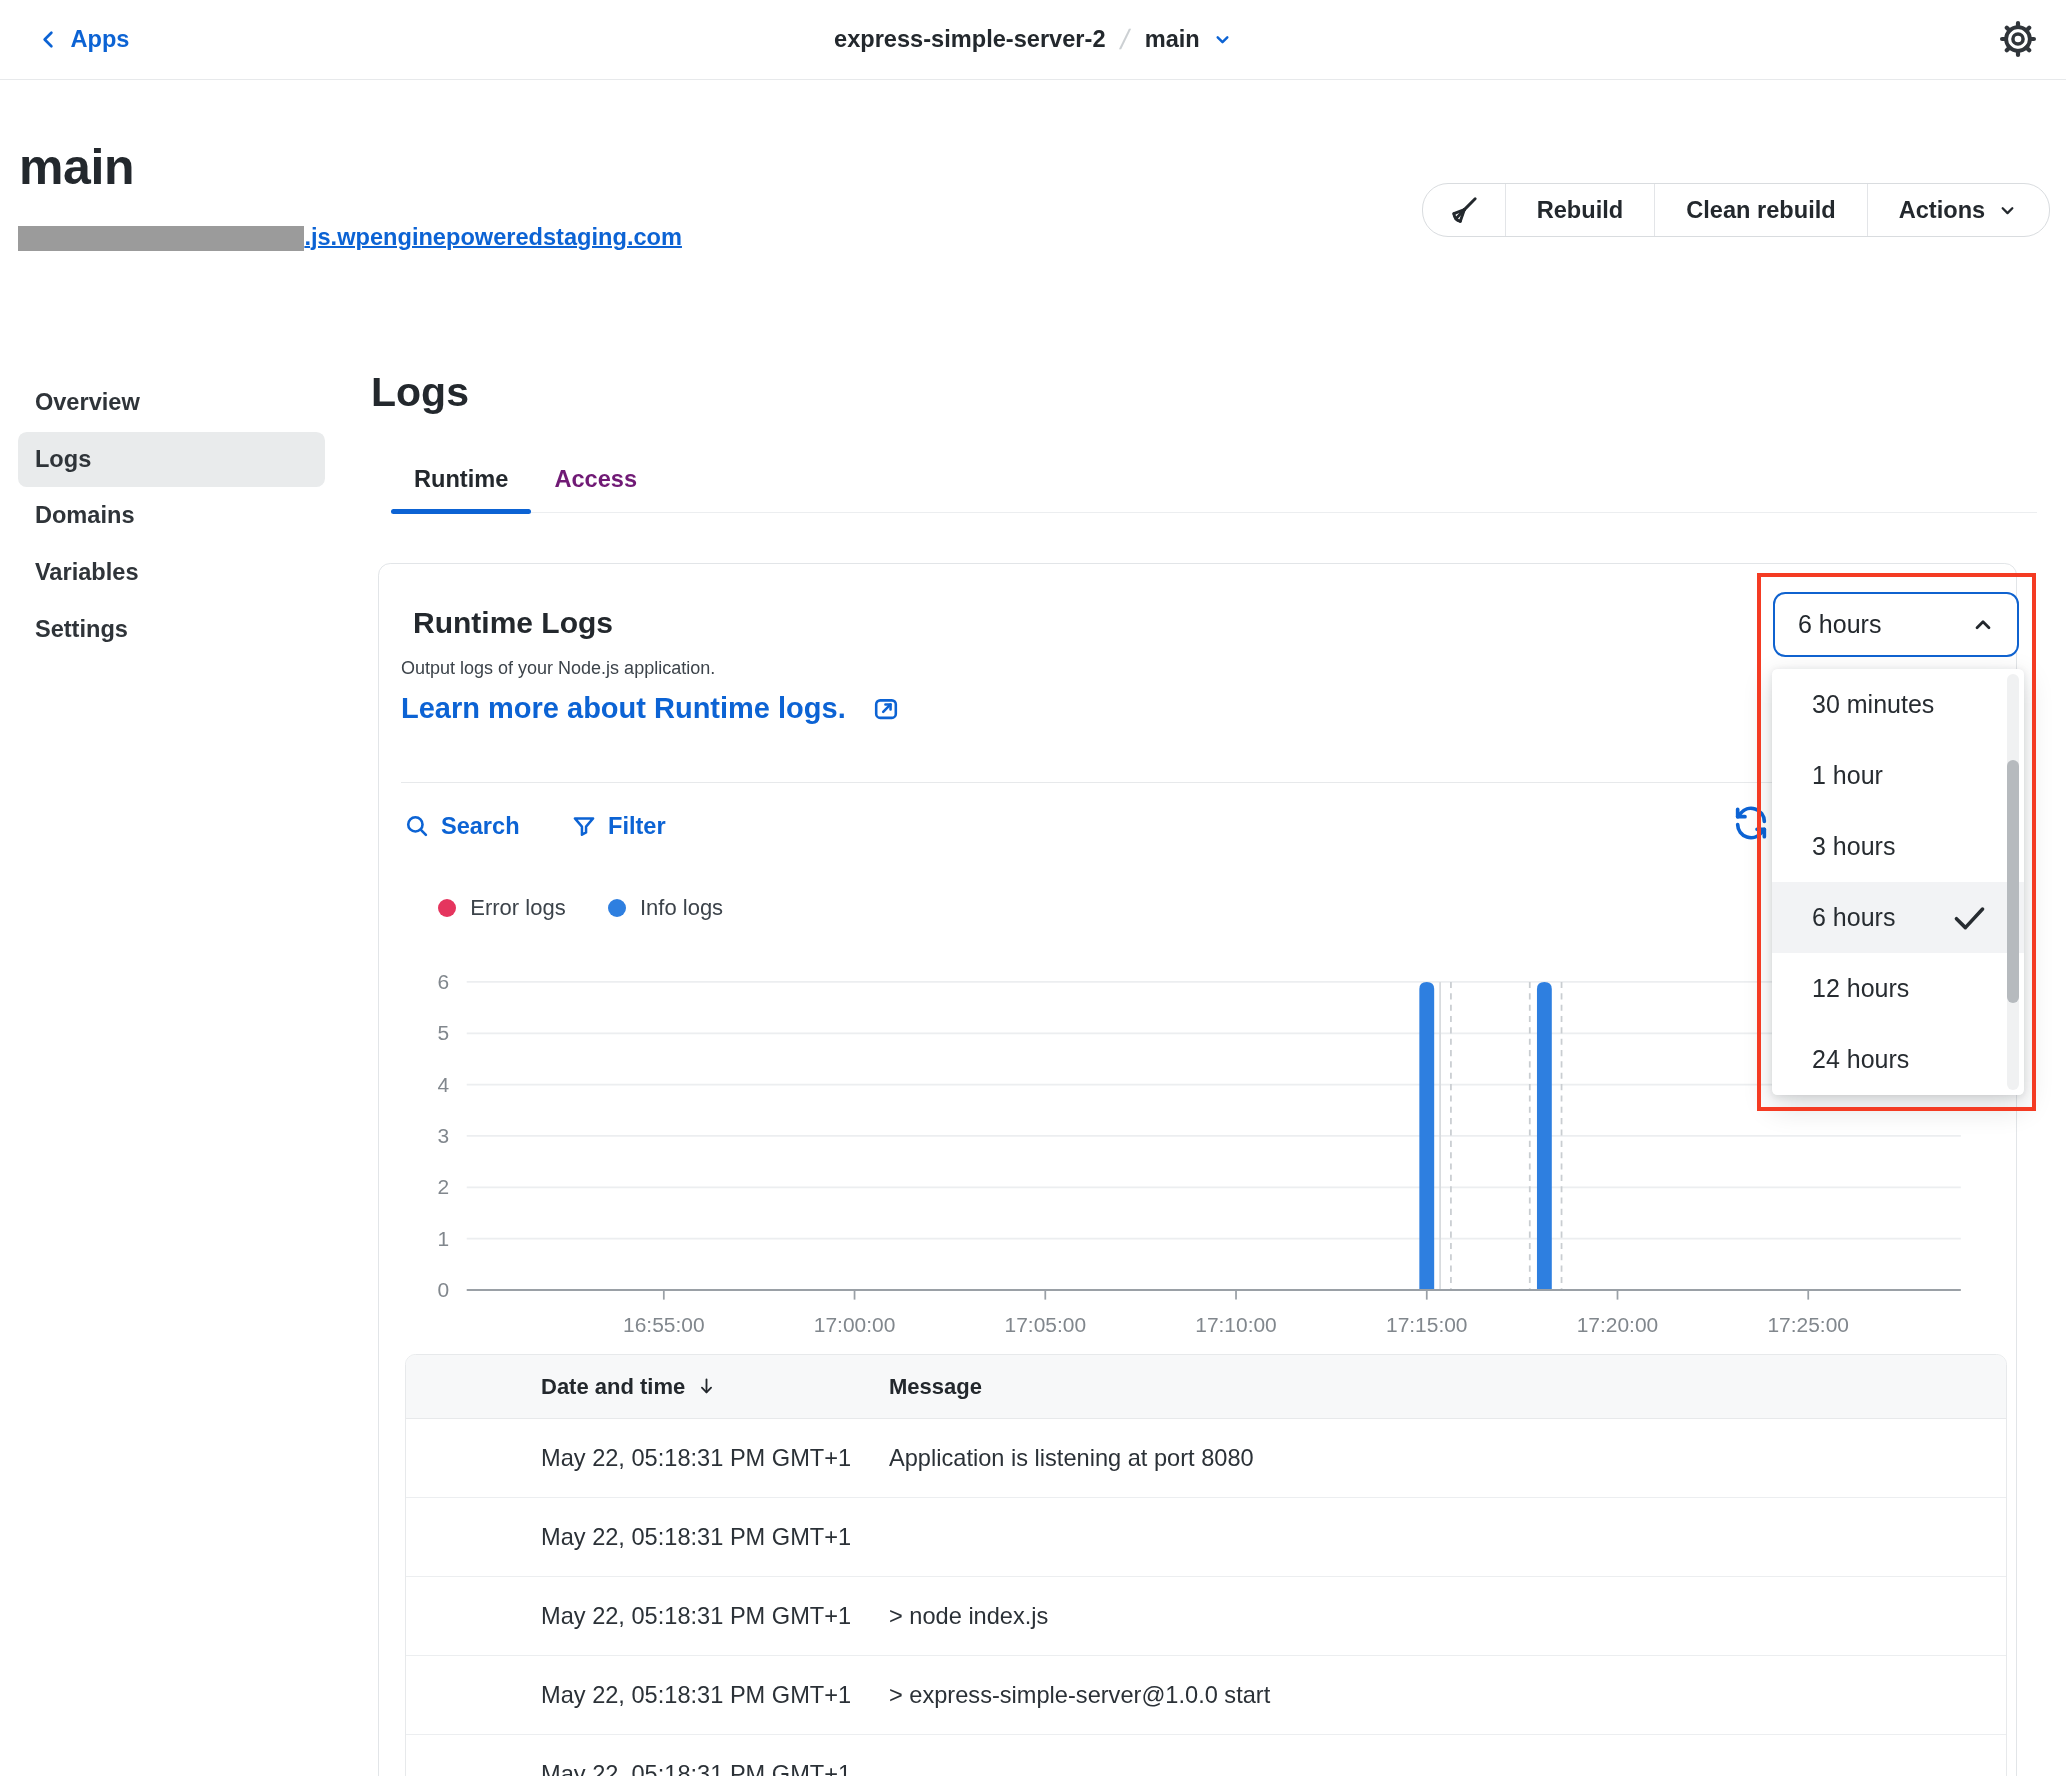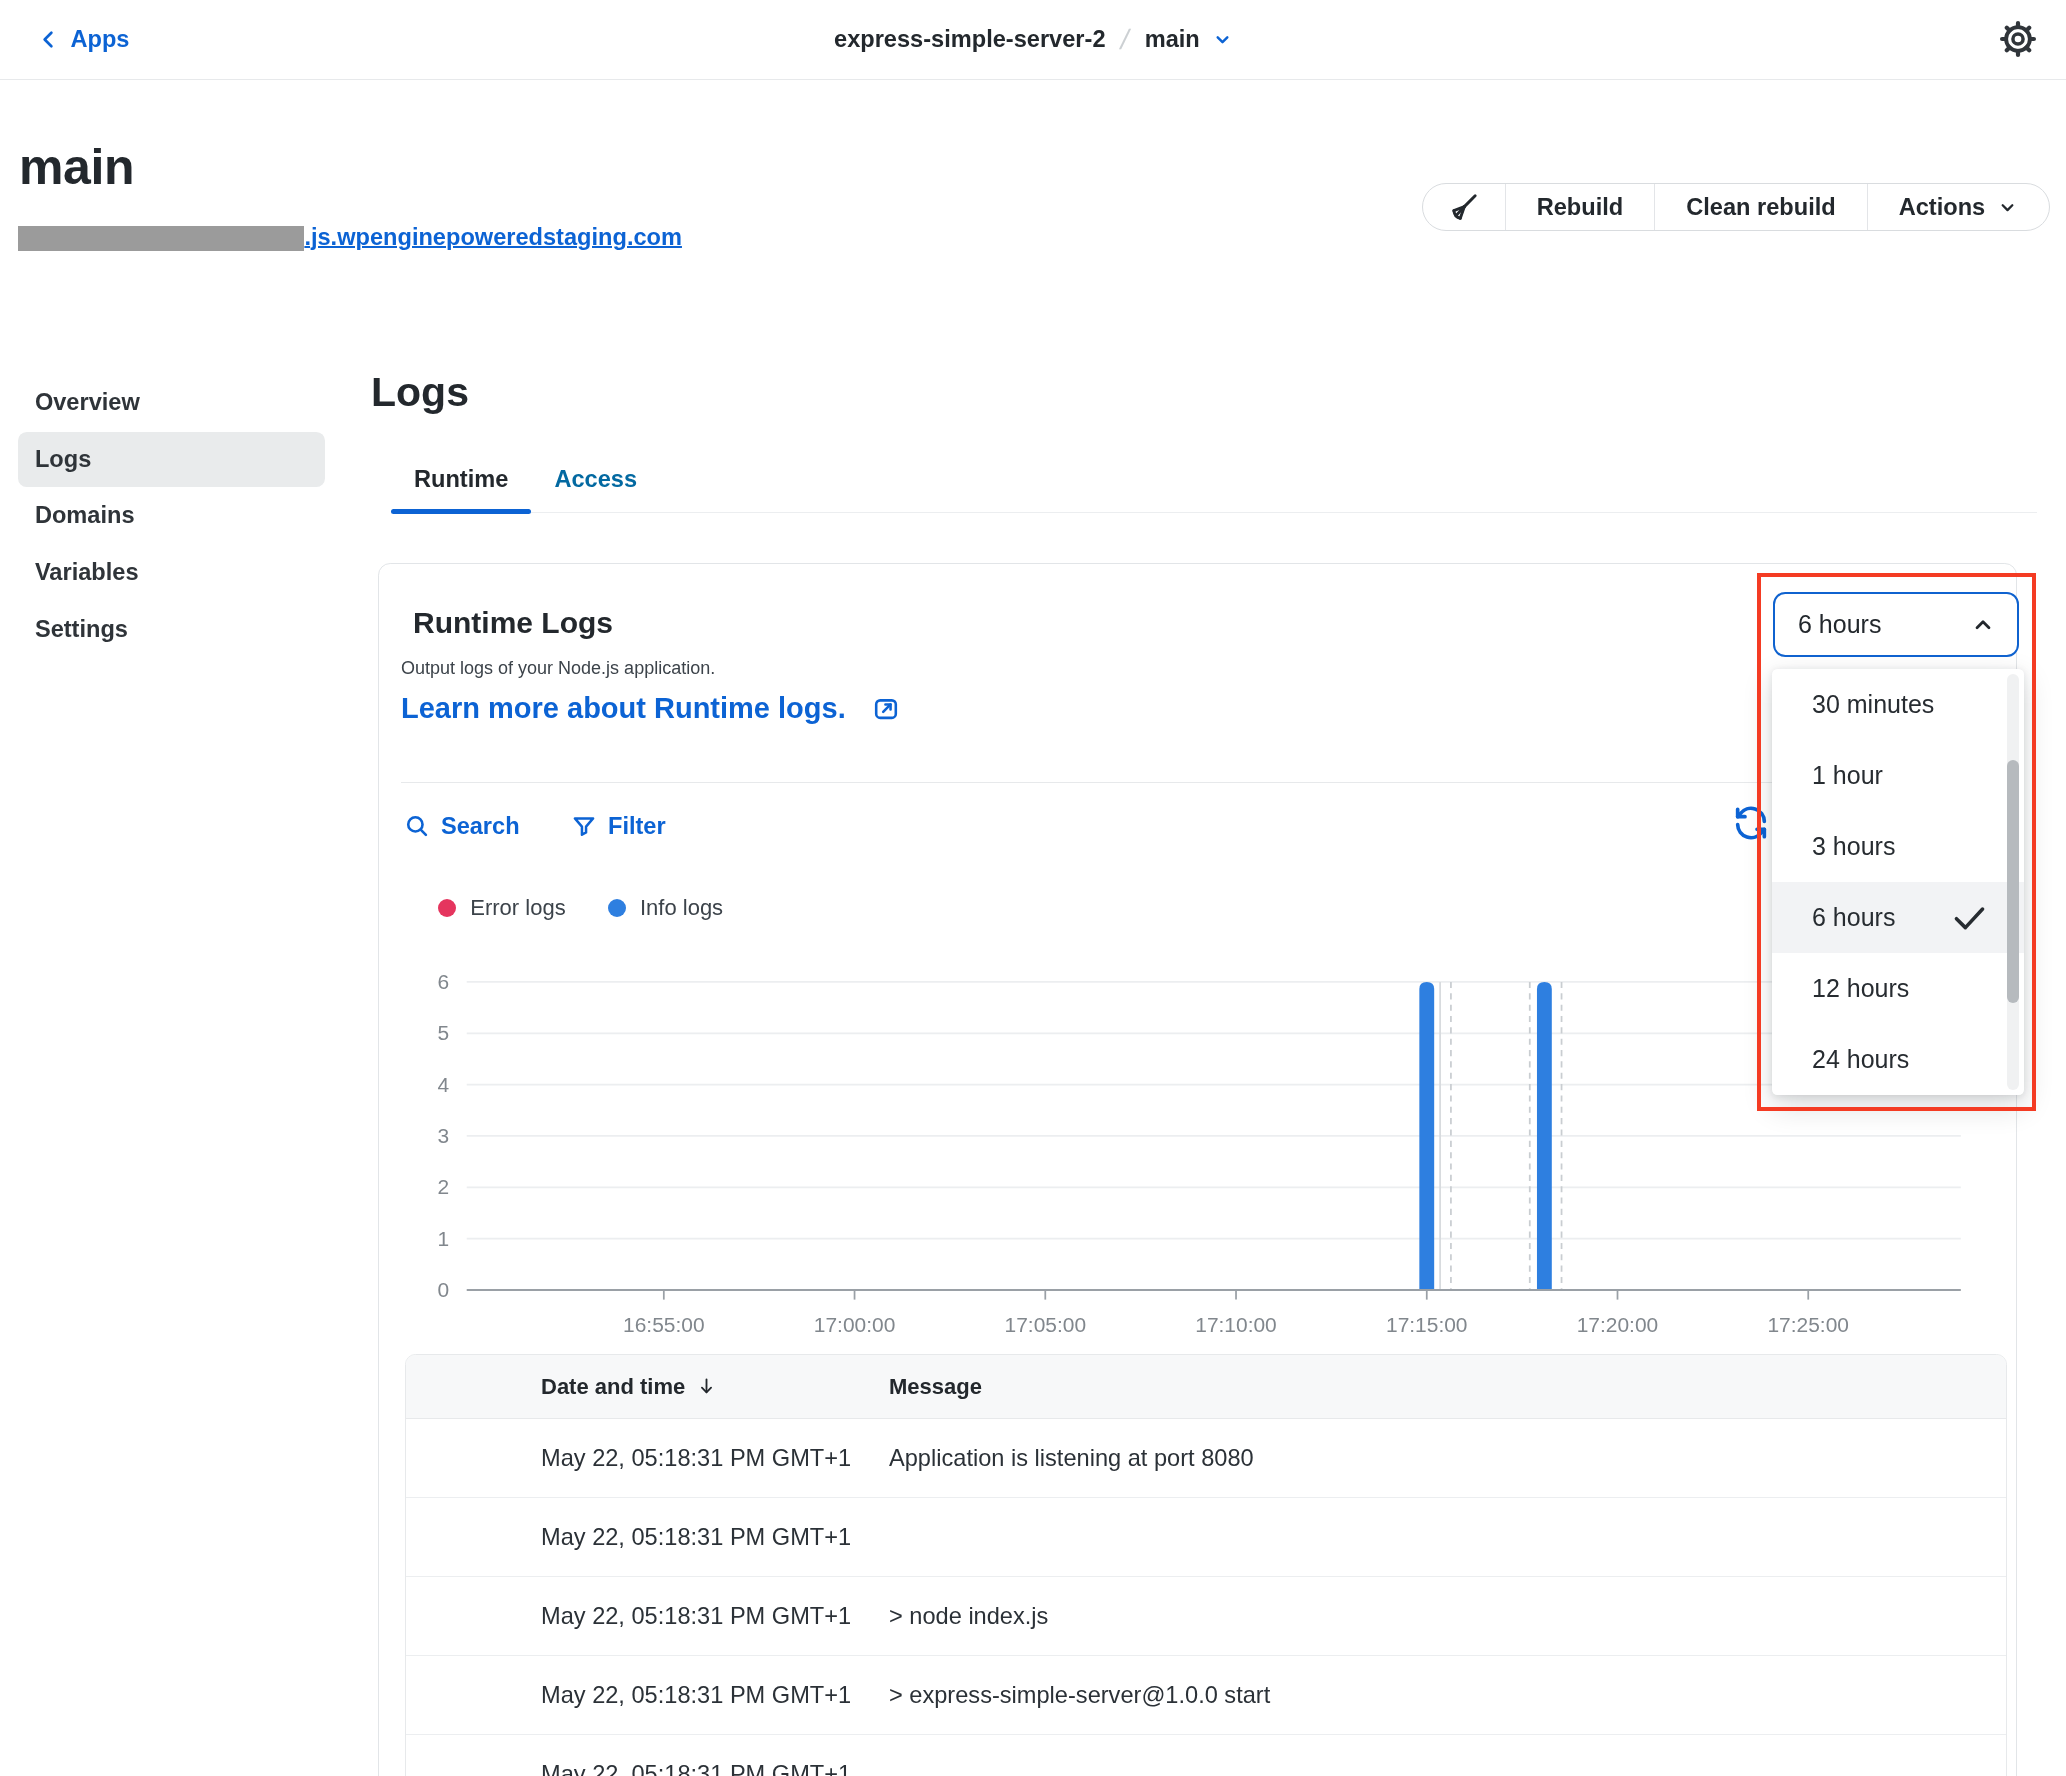--- a/index.html
+++ b/index.html
@@ -21,36 +21,36 @@
   .crumbs .env{display:flex;align-items:center;gap:12.2px;pointer-events:auto;cursor:pointer;}
   .gearbtn{position:absolute;right:28px;top:18.3px;cursor:pointer;}
 
   
   .hero-title{position:absolute;left:19px;top:138px;margin:0;font-size:50px;font-weight:700;letter-spacing:-0.4px;color:#23282d;}
   .site-link{position:absolute;left:17.5px;top:224px;font-size:23.6px;font-weight:700;color:#0c63d4;
              text-decoration:underline;text-decoration-thickness:1.7px;display:flex;align-items:flex-end;cursor:pointer;}
   .redact{display:inline-block;width:286px;height:25px;background:#9b9b9b;margin-right:0.9px;}
 
   
-  .toolbar{position:absolute;right:16.6px;top:183px;height:48px;border:1.3px solid #d9dcdf;border-radius:26px;
+  .toolbar{position:absolute;right:16.6px;top:183px;height:54px;border:1.3px solid #d9dcdf;border-radius:26px;
            background:#fff;display:flex;align-items:stretch;box-sizing:border-box;}
   .tb-seg{display:flex;align-items:center;justify-content:center;padding:0 31px;font-size:23.6px;font-weight:700;color:#23282d;cursor:pointer;gap:12.2px;}
   .tb-seg + .tb-seg{border-left:1.3px solid #e3e5e8;}
   .tb-seg.icon-only{padding:0 23.6px;}
 
   
   .sidebar{position:absolute;left:18.3px;top:375px;width:307px;}
   .side-item{height:55px;display:flex;align-items:center;padding-left:16.6px;margin-bottom:1.7px;border-radius:8.7px;
              font-size:23.6px;font-weight:600;color:#2f3439;cursor:pointer;box-sizing:border-box;}
   .side-item.active{background:#e9ebec;}
 
   
   .main-title{position:absolute;left:371px;top:369px;margin:0;font-size:41px;font-weight:700;color:#23282d;}
   .tabs{position:absolute;left:391px;top:454px;width:1646px;height:58px;border-bottom:0.9px solid #eceef0;display:flex;align-items:flex-end;}
-  .tab{padding:0 23px 19px;font-size:23.6px;font-weight:700;color:#0369a1;position:relative;cursor:pointer;}
+  .tab{padding:0 23px 19px;font-size:23.6px;font-weight:700;color:#701a75;position:relative;cursor:pointer;}
   .tab.active{color:#23282d;}
   .tab.active::after{content:"";position:absolute;left:0;right:0;bottom:-1.7px;height:5.2px;background:#0c63d4;border-radius:2.6px;}
 
   
   .card{position:absolute;left:378px;top:563px;width:1639px;height:1240px;background:#fff;
         border:0.9px solid #e2e5e8;border-radius:12.2px;box-sizing:border-box;}
   .card-h2{position:absolute;left:22px;top:30px;margin:12px;font-size:30px;font-weight:700;color:#23282d;}
   .card-desc{position:absolute;left:22px;top:94px;font-size:18px;color:#3c434a;}
   .learn{position:absolute;left:22px;top:128px;display:flex;align-items:center;gap:26px;
          font-size:29px;font-weight:700;color:#0c63d4;cursor:pointer;}

